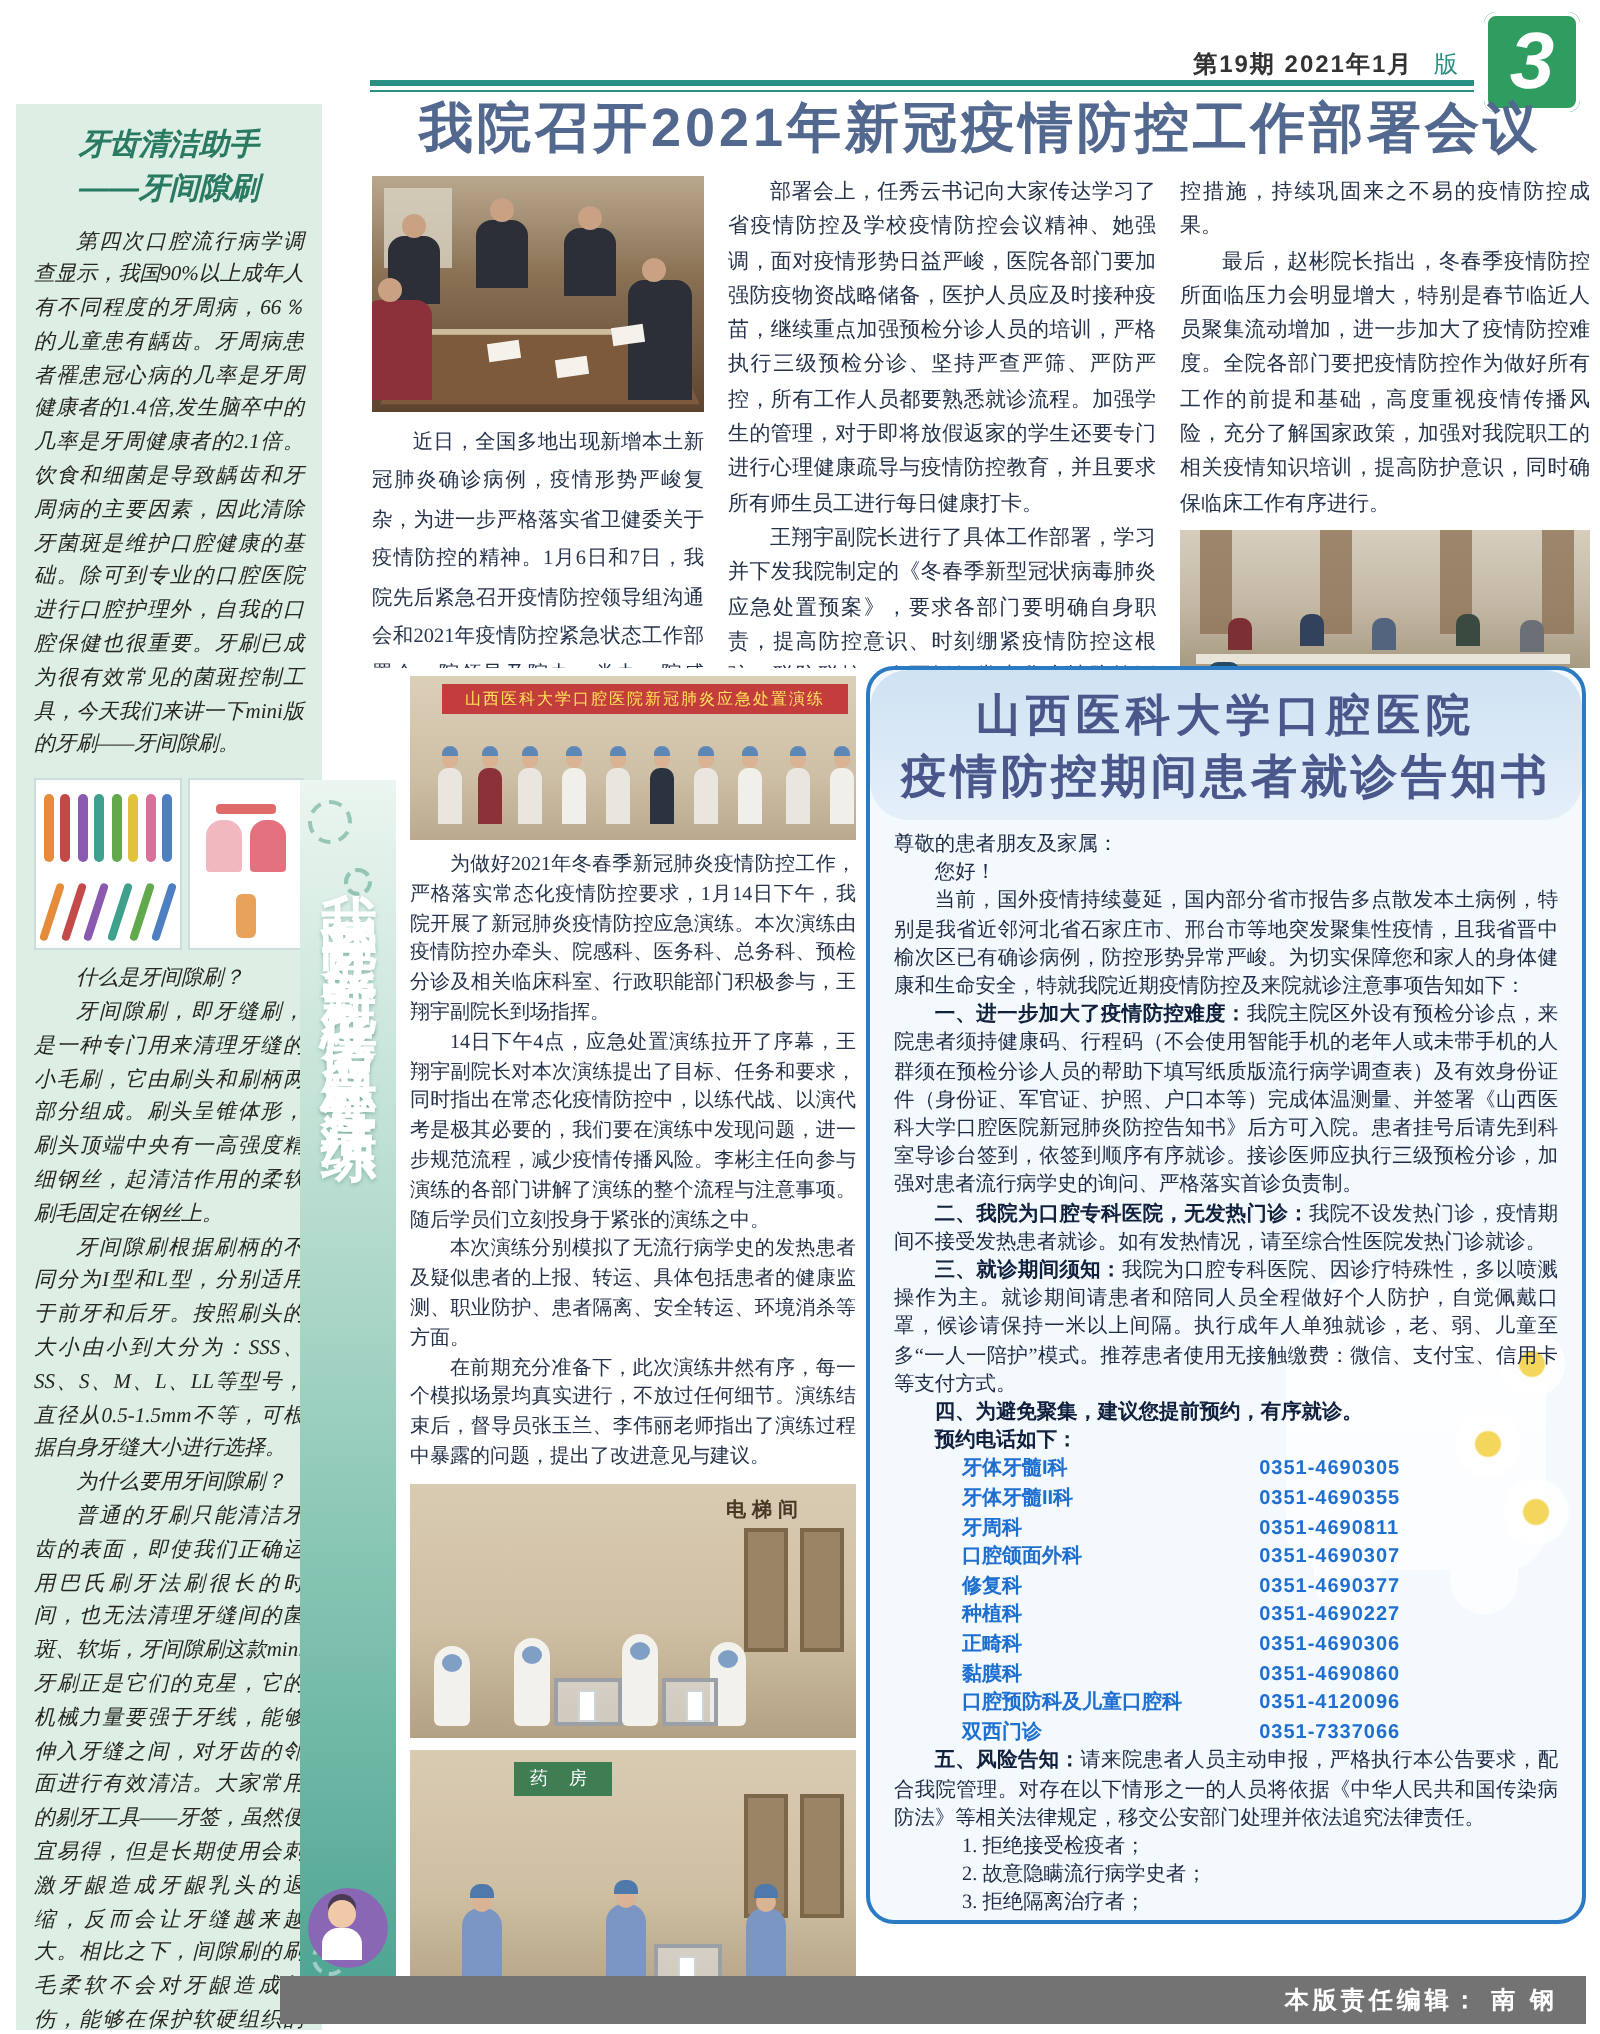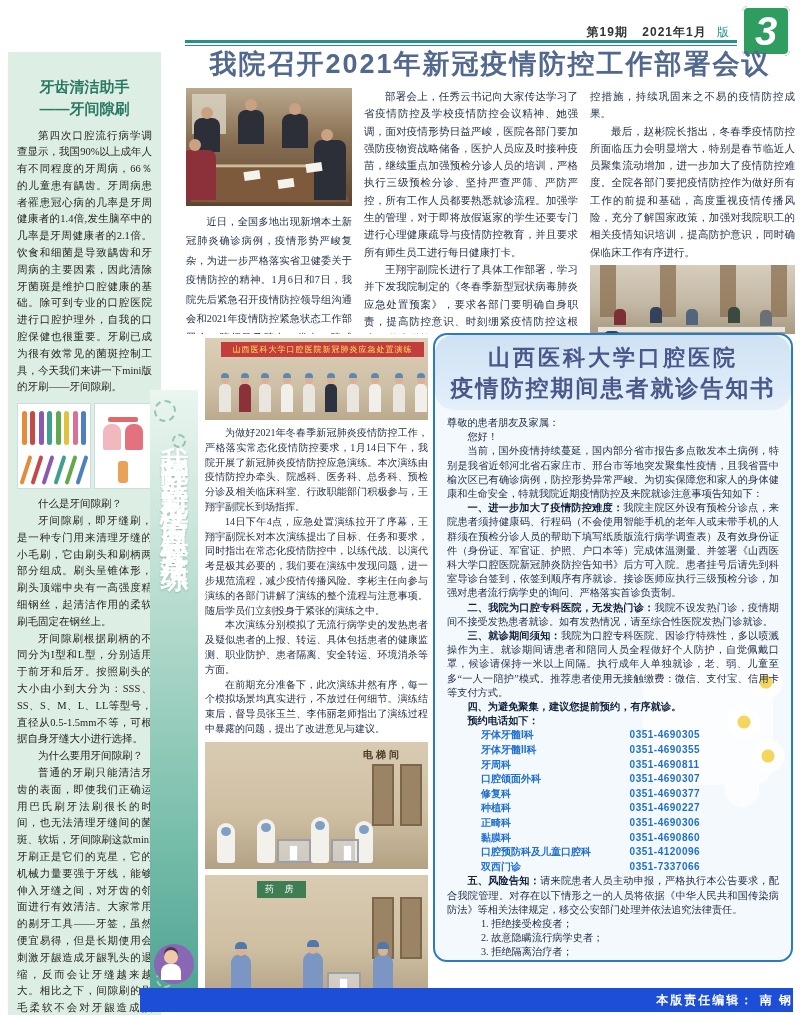--- a/index.html
+++ b/index.html
@@ -27,21 +27,21 @@
     font-family:"Liberation Sans","DejaVu Sans",sans-serif;
     font-size:40px; font-weight:bold; color:#ffffff; font-style:italic; line-height:1;
   }
   .head-rule {
     position:absolute; top:40px; left:185px; width:552px; height:6px;
     border-top:3px solid #2a9083; border-bottom:1px solid #2a9083;
   }
   
   .sidebar {
     position:absolute; top:52px; left:8px; width:153px; height:963px;
-    background:#ddeee5; padding:24px 9px; overflow:hidden;
+    background:#ddeee5; padding:10px 9px; overflow:hidden;font-style:italic;
   }
   .sb-title {
     text-align:center; font-family:"Liberation Sans","DejaVu Sans",sans-serif;
     font-weight:bold; font-size:15px; line-height:1.45; color:#2a7a63; margin-bottom:8px;
   }
   .sb-p {
     font-size:10.5px; line-height:16.8px; text-align:justify; color:#26261f;
     text-indent:2em;
   }
   .sb-img1 { display:flex; gap:3px; margin:7px 0; }
@@ -168,34 +168,34 @@
     color:#1d2b47; text-align:justify;
   }
   .notice-body p.ind { text-indent:2em; }
   .notice-body b { font-family:"Liberation Sans","DejaVu Sans",sans-serif; color:#10203d; }
   .ph-row { display:flex; line-height:14.6px; font-family:"Liberation Sans","DejaVu Sans",sans-serif;align-items:flex-end; }
   .ph-dept { width:55%; padding-left:34px; color:#1f6fd0; font-weight:bold; font-size:10px; }
   .ph-num { color:#1f6fd0; font-weight:bold; font-size:10px; letter-spacing:.5px; }
   .num-list { padding-left:34px; }
   
   .footer-bar {
-    position:absolute; left:140px; top:988px; width:653px; height:24px; background:#1d4ed8;
+    position:absolute; left:140px; top:988px; width:653px; height:24px; background:#737373;
     color:#ffffff; font-size:12px; font-weight:bold; text-align:right; line-height:24px;
-    letter-spacing:2px;
+    padding-right:14px; letter-spacing:2px;
     font-family:"Liberation Sans","DejaVu Sans",sans-serif;
   }
 </style>
 </head>
 <body>
 
 <div class="page">
 
   <div class="issue-line">
     <span>第19期</span>
-    <span style="margin-left:10px;">2021年1月</span>
+    <span style="">2021年1月</span>
     <span class="edition">版</span>
   </div>
   <div class="page-num-box">
     <span class="num">3</span>
   </div>
   <div class="head-rule"></div>
 
   <aside class="sidebar">
     <div class="sb-title">
       <div>牙齿清洁助手</div>

